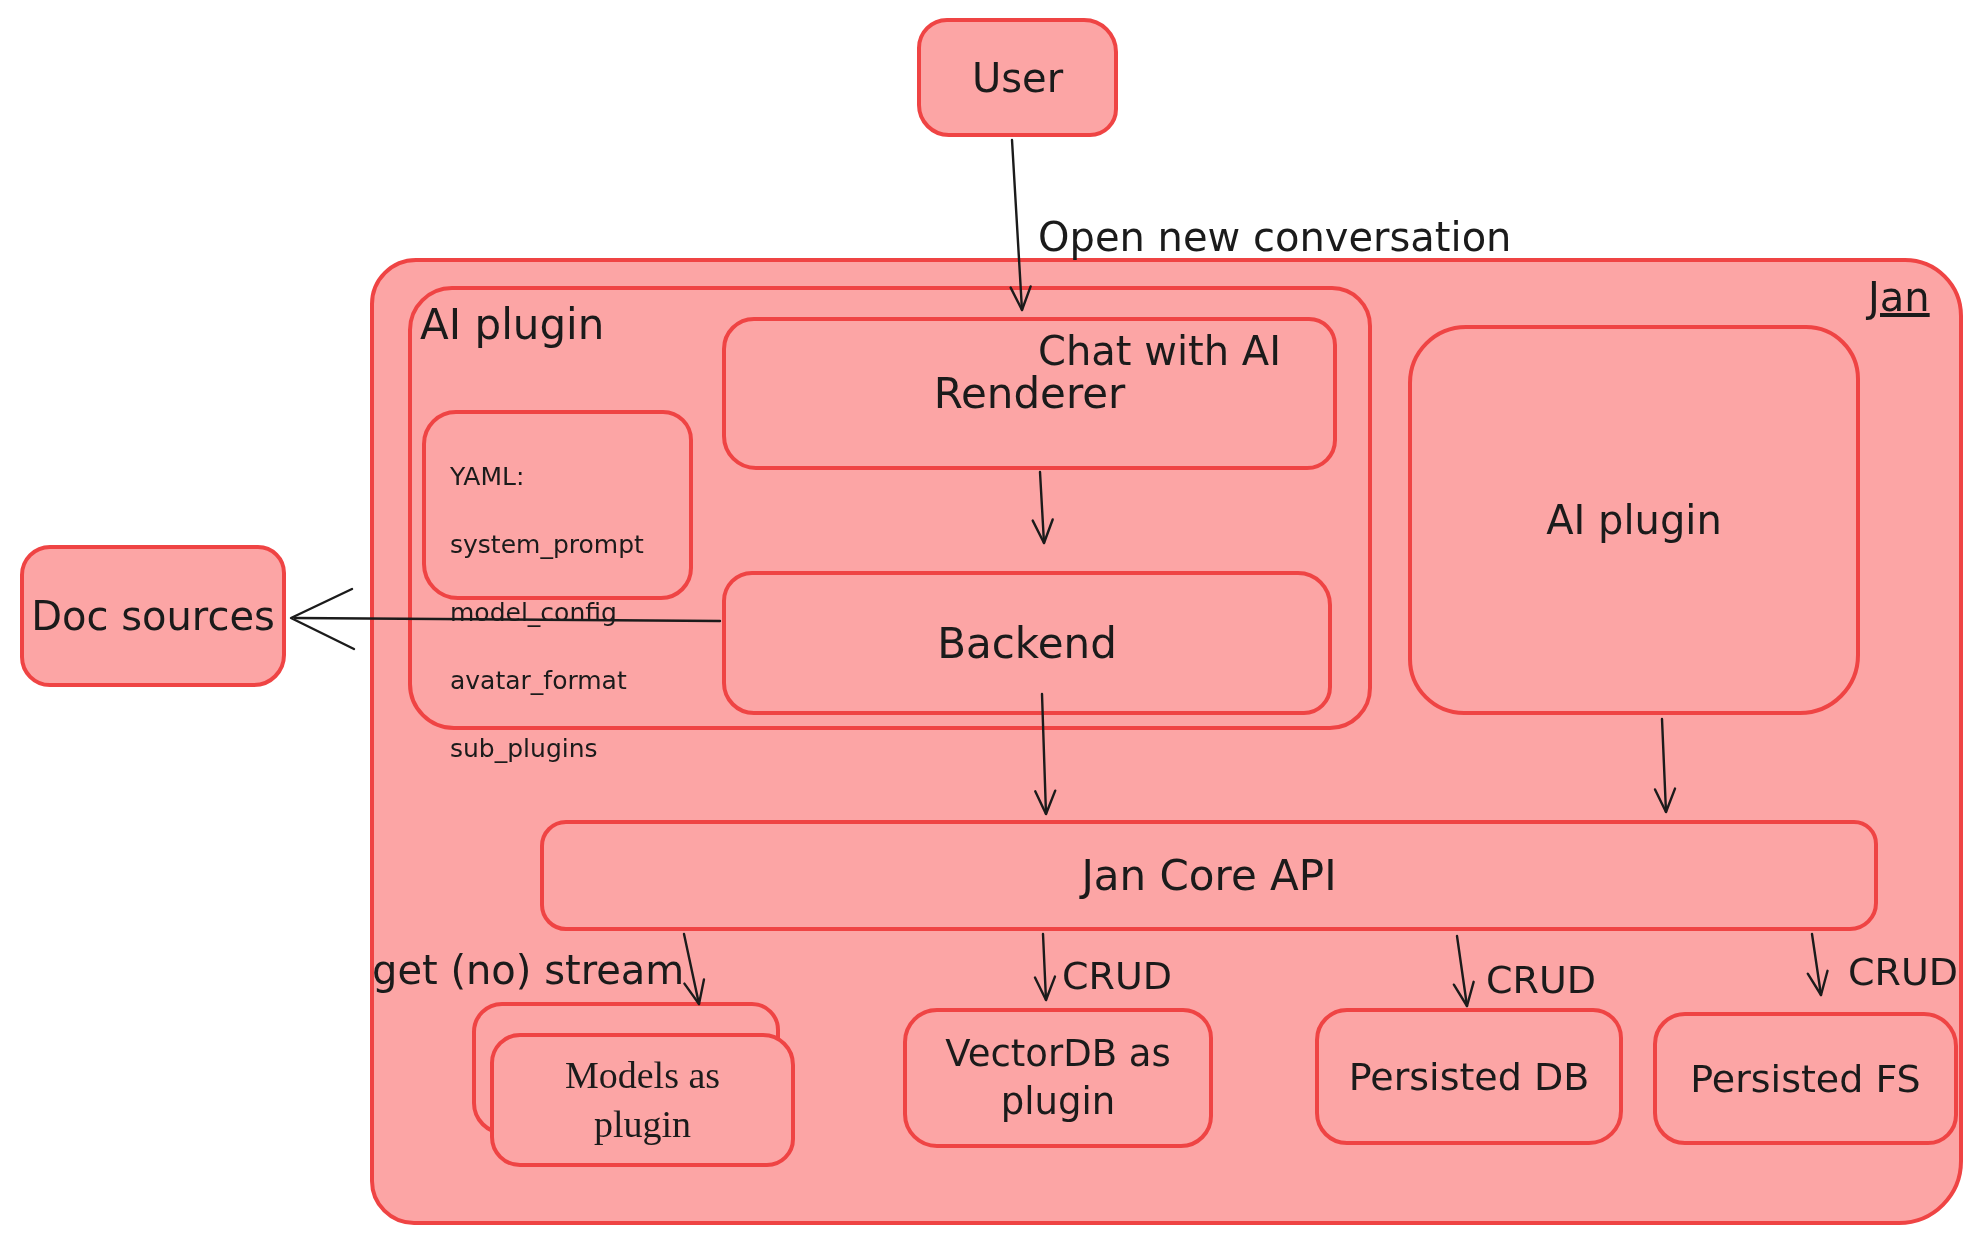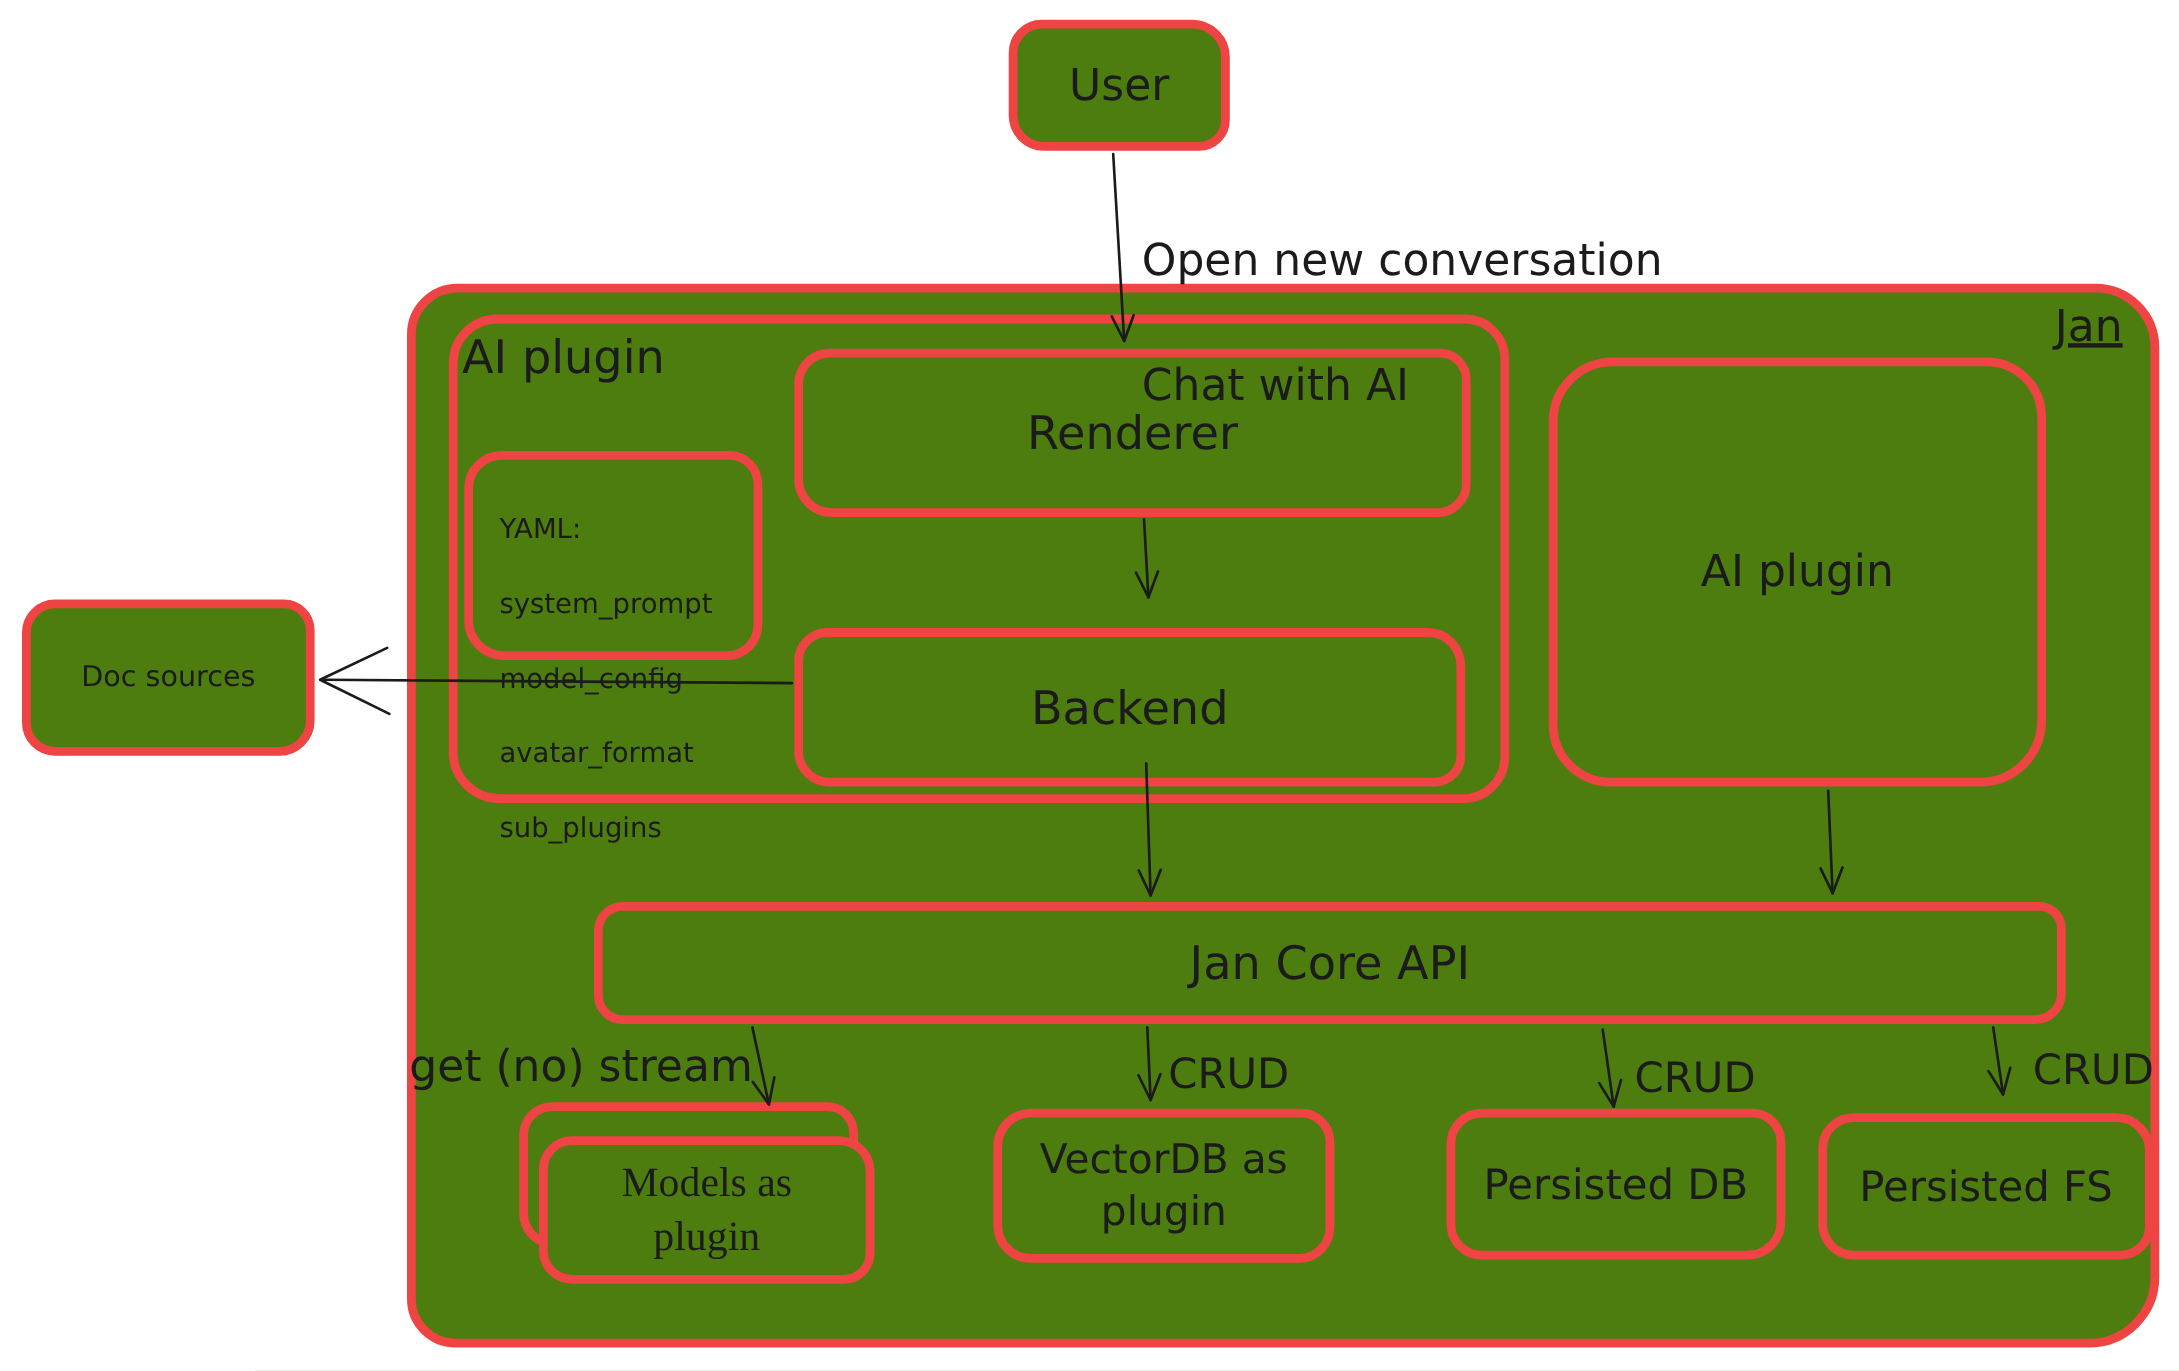--- a/index.html
+++ b/index.html
@@ -8,22 +8,22 @@
     width: 1981px;
     height: 1246px;
     background: #ffffff;
     font-family: "DejaVu Sans", sans-serif;
     color: #1b1b1b;
     overflow: hidden;
   }
   .box {
     position: absolute;
     box-sizing: border-box;
-    border: 8px solid #ef4444;
-    background: #4d7c0f;
+    border: 4px solid #ef4444;
+    background: #fca5a5;
     display: flex;
     align-items: center;
     justify-content: center;
     text-align: center;
     white-space: pre-line;
   }
   .container-label {
     position: absolute;
     white-space: nowrap;
   }
@@ -42,21 +42,21 @@
   
   .n-user      { left: 917px;  top: 18px;   width: 201px;  height: 119px; border-radius: 30px 34px 28px 32px; font-size: 40px; }
   .n-jan       { left: 370px;  top: 258px;  width: 1593px; height: 967px; border-radius: 46px 58px 64px 44px; }
   .jan-label   { top: 274px;   left: 1868px; font-size: 40px; text-decoration: underline; }
   .n-aiplugc   { left: 408px;  top: 286px;  width: 964px;  height: 444px; border-radius: 44px 40px 42px 46px; }
   .aiplugc-label { top: 300px; left: 420px; font-size: 42px; }
   .n-renderer  { left: 722px;  top: 317px;  width: 615px;  height: 153px; border-radius: 32px 28px 30px 34px; font-size: 42px; }
   .n-yaml      { left: 422px;  top: 410px;  width: 271px;  height: 190px; border-radius: 34px 30px 32px 36px;
                  font-size: 25px; line-height: 34px; display: block; text-align: left; padding: 12px 0 0 24px; }
   .n-backend   { left: 722px;  top: 548px;  width: 610px;  height: 144px; border-radius: 30px 34px 28px 32px; font-size: 42px; margin-top: 23px; }
-  .n-doc       { left: 20px;   top: 545px;  width: 266px;  height: 142px; border-radius: 30px 28px 32px 30px; font-size: 26px; }
+  .n-doc       { left: 20px;   top: 545px;  width: 266px;  height: 142px; border-radius: 30px 28px 32px 30px; font-size: 40px; }
   .n-aiplugr   { left: 1408px; top: 325px;  width: 452px;  height: 390px; border-radius: 58px 54px 60px 56px; font-size: 40px; }
   .n-api       { left: 540px;  top: 820px;  width: 1338px; height: 111px; border-radius: 26px 24px 28px 26px; font-size: 42px; text-align: center; }
   .n-models-bk { left: 472px;  top: 1002px; width: 308px;  height: 133px; border-radius: 30px 28px 30px 32px; }
   .n-models    { left: 490px;  top: 1033px; width: 305px;  height: 134px; border-radius: 30px 32px 28px 30px; font-size: 38px; line-height: 49px; font-family: Liberation Serif, serif; }
   .n-vectordb  { left: 903px;  top: 1008px; width: 310px;  height: 140px; border-radius: 34px 30px 32px 34px; font-size: 37px; line-height: 48px; }
   .n-pdb       { left: 1315px; top: 1008px; width: 308px;  height: 137px; border-radius: 32px 30px 34px 32px; font-size: 38px; }
   .n-pfs       { left: 1653px; top: 1012px; width: 305px;  height: 133px; border-radius: 32px 34px 30px 32px; font-size: 38px; }
 
   
   .lbl-conv    { left: 1038px; top: 152px;  font-size: 40px; line-height: 57px; }

